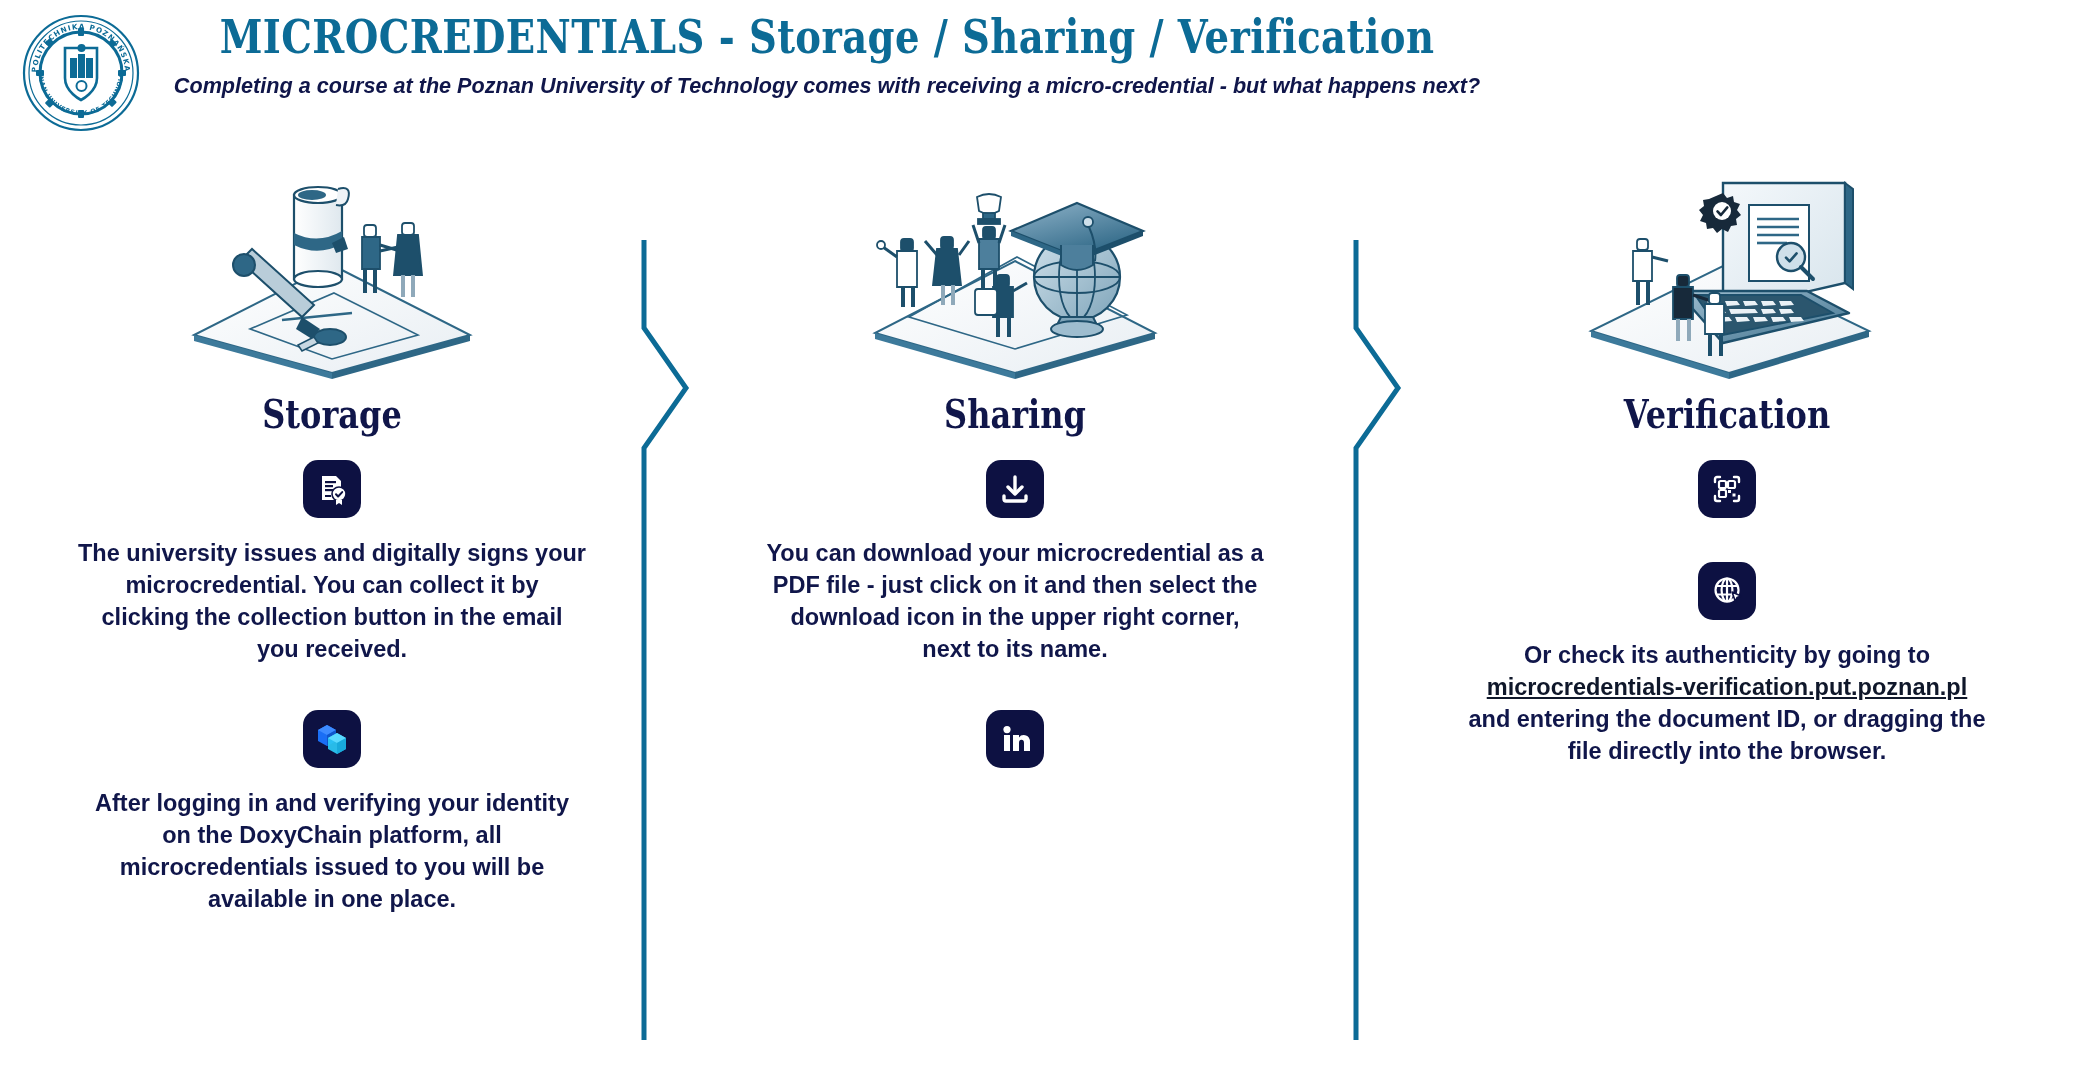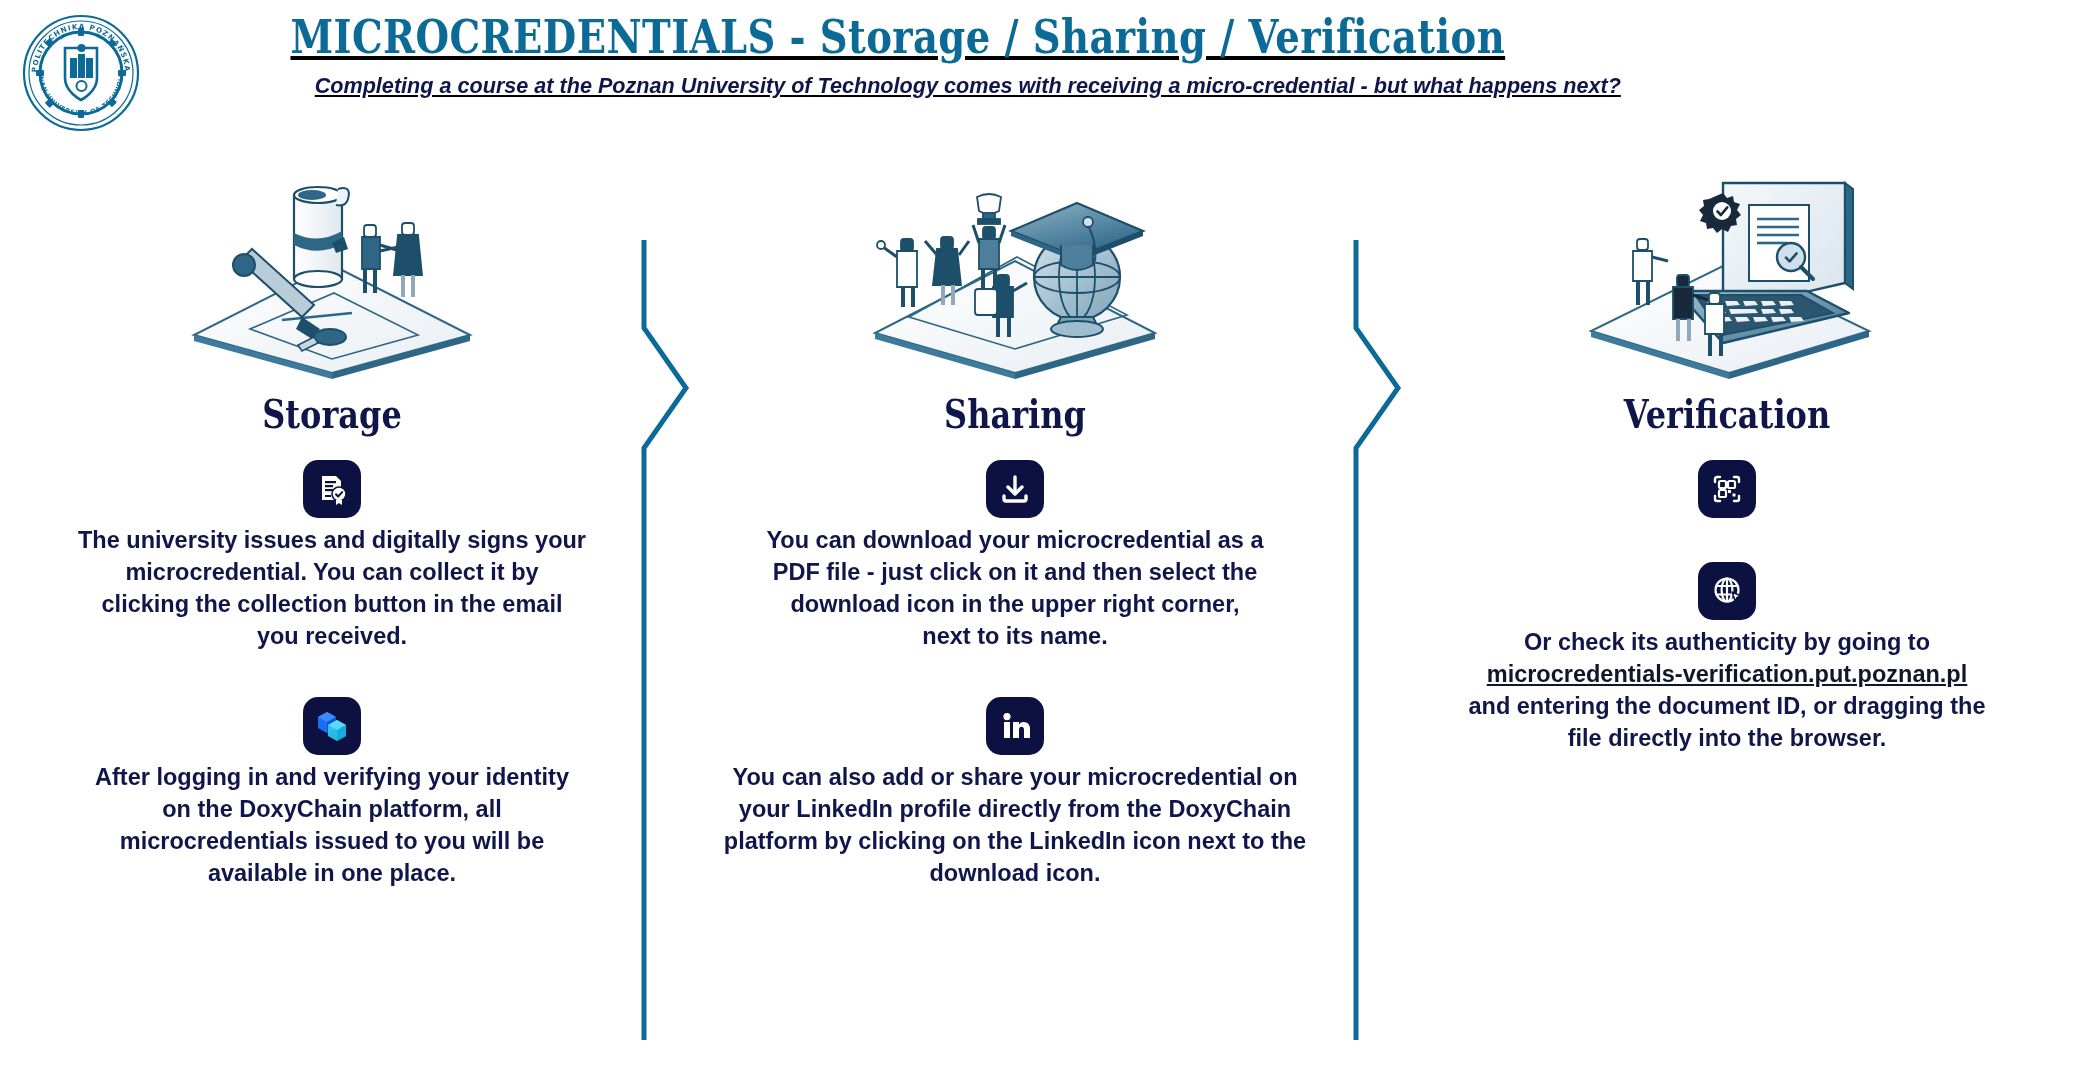--- a/index.html
+++ b/index.html
@@ -7,21 +7,21 @@
     width:2075px;height:1080px;
     background:#ffffff;
     font-family:"Liberation Sans", sans-serif;
     overflow:hidden;
     position:relative;
   }
   .page{position:relative;width:2075px;height:1080px;}
 
   
   .logo{position:absolute;left:18px;top:10px;width:126px;height:126px;}
-  .header{position:absolute;left:0;top:12px;width:1654px;text-align:right;text-decoration:underline;}
+  .header{position:absolute;left:0;top:12px;width:1654px;text-align:center;}
   .title{
     font-family:"DejaVu Serif", serif;
     font-weight:bold;
     font-size:47px;
     letter-spacing:0.5px;
     color:#0c6b96;
     transform:scaleX(0.82);
     transform-origin:center;
     white-space:nowrap;
     line-height:1.05;
@@ -62,21 +62,21 @@
 
   .icon-badge{
     width:58px;height:58px;border-radius:15px;
     background:#0d1142;
     display:inline-flex;align-items:center;justify-content:center;
     vertical-align:middle;
   }
   .icon-badge svg{display:block;}
 
   .para{
-    margin:7px auto 0 auto;
+    margin:20px auto 0 auto;
     font-size:23.5px;
     line-height:1.36;
     color:#10164a;
     font-weight:600;
     max-width:600px;
     white-space:pre-line;
   }
   .para .lnk{
     color:#0f172a;
     text-decoration:underline;
@@ -348,24 +348,20 @@
       </div>
 
       <div class="blk second">
         <span class="icon-badge">
           <svg width="32" height="32" viewBox="0 0 32 32">
             <rect x="5" y="12" width="6" height="16" fill="#ffffff"></rect>
             <circle cx="8" cy="6.6" r="3.6" fill="#ffffff"></circle>
             <path d="M14 12 h6 v2.4 q2 -3 6.2 -2.2 q4.8 0.9 4.8 7 v8.8 h-6 v-8 q0 -3.2 -2.6 -3.2 q-2.4 0 -2.4 3.2 v8 h-6 z" fill="#ffffff"></path>
           </svg>
         </span>
-        <div class="para">You can also add or share your microcredential on
-your LinkedIn profile directly from the DoxyChain
-platform by clicking on the LinkedIn icon next to the
-download icon.</div>
       </div>
     </div>
 
     <div class="col col-3">
       <div class="illus">
         <svg width="300" height="215" viewBox="0 0 300 215">
           <defs>
             <linearGradient id="plat3" x1="0" y1="0" x2="1" y2="1">
               <stop offset="0%" stop-color="#ffffff"></stop>
                 <stop offset="100%" stop-color="#e8eef3"></stop>

